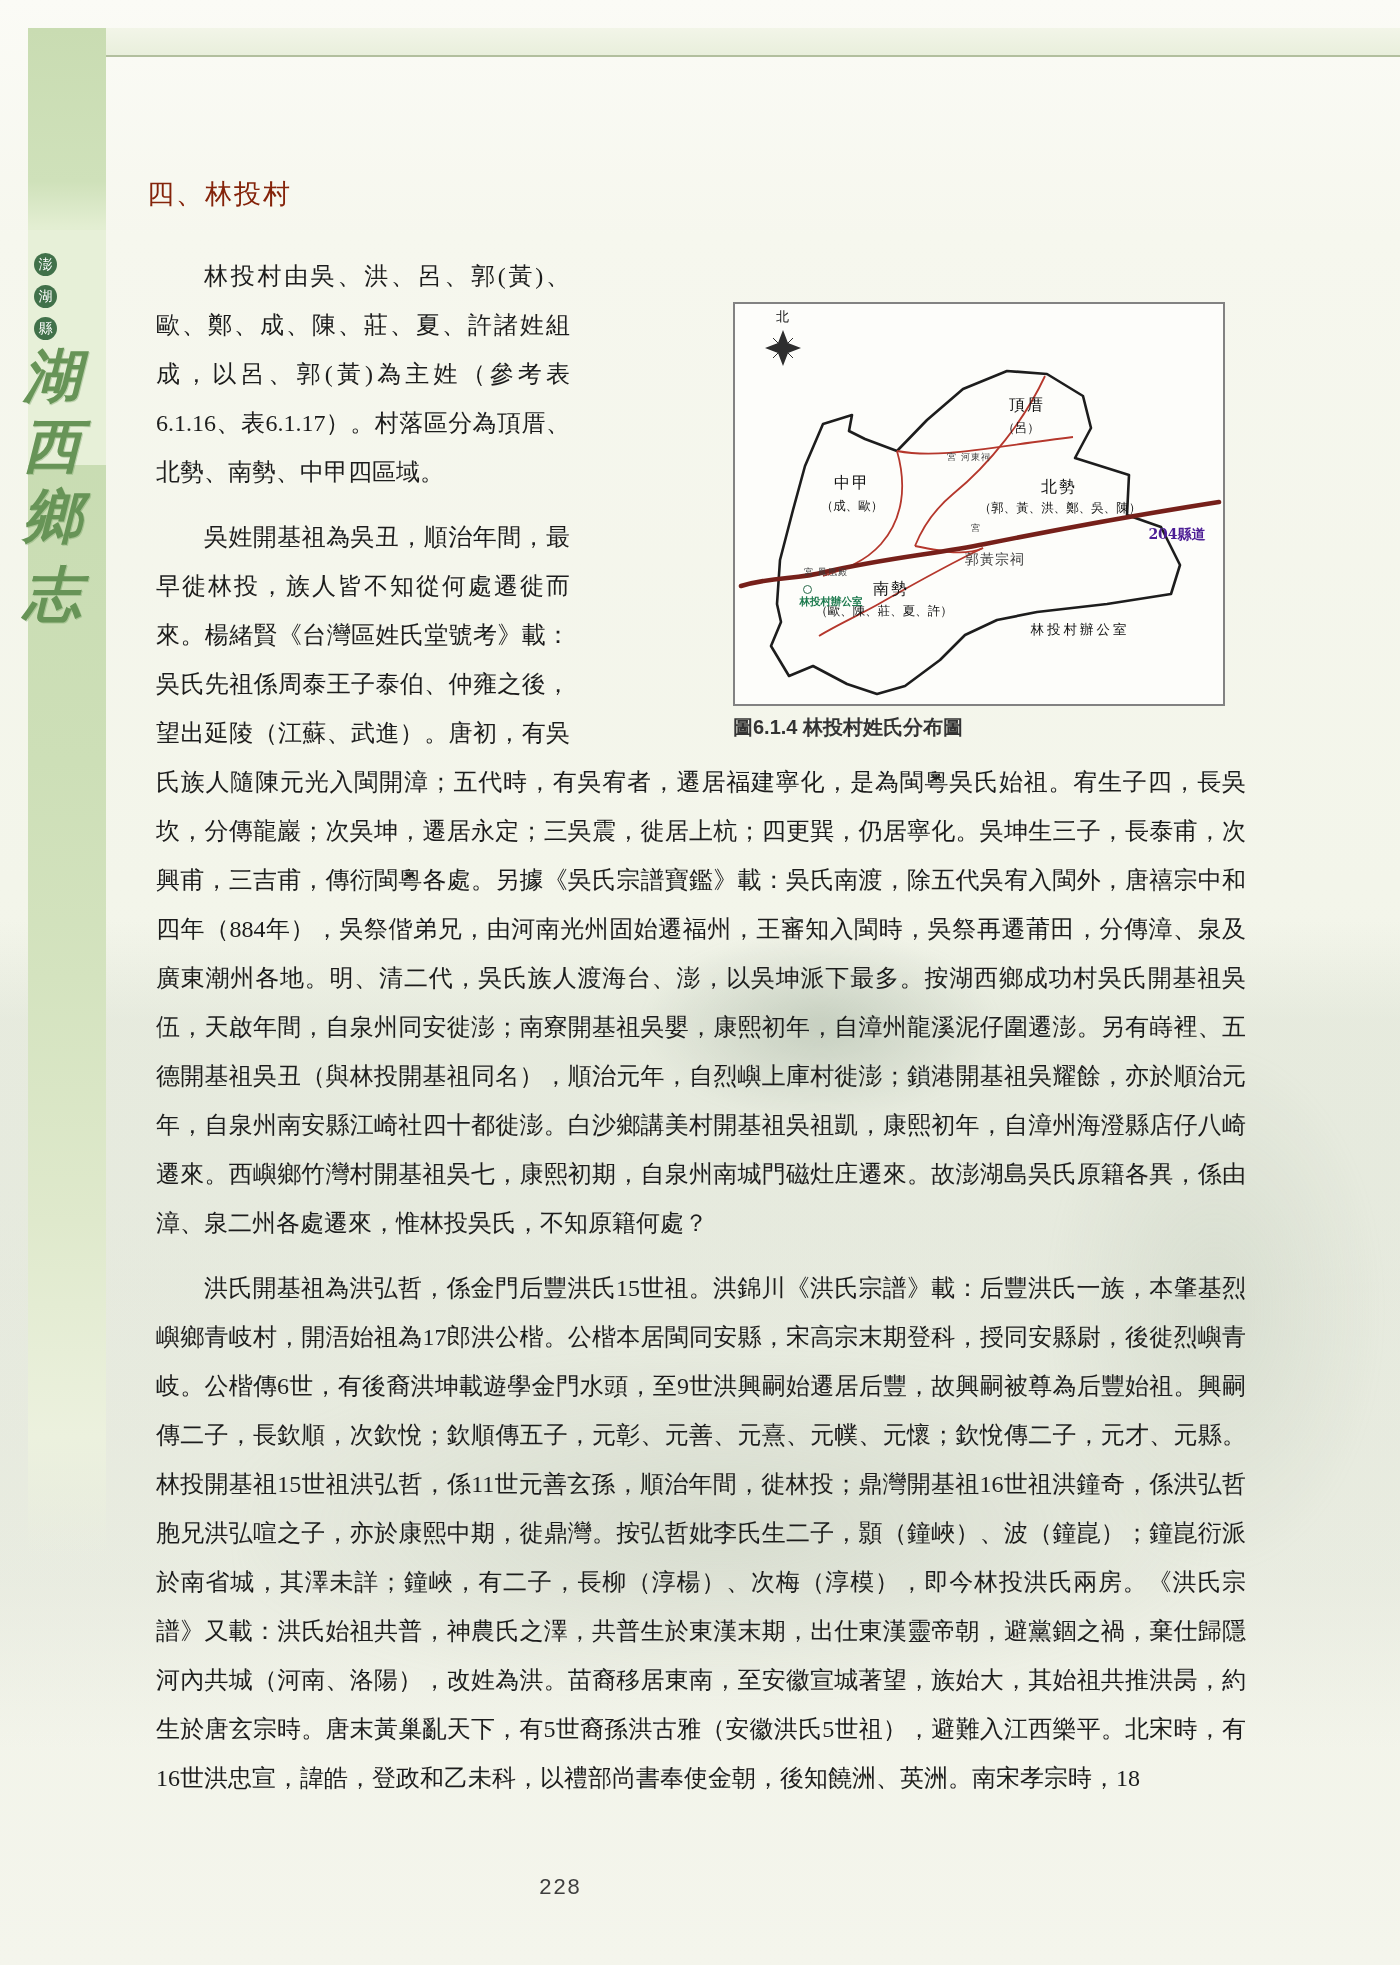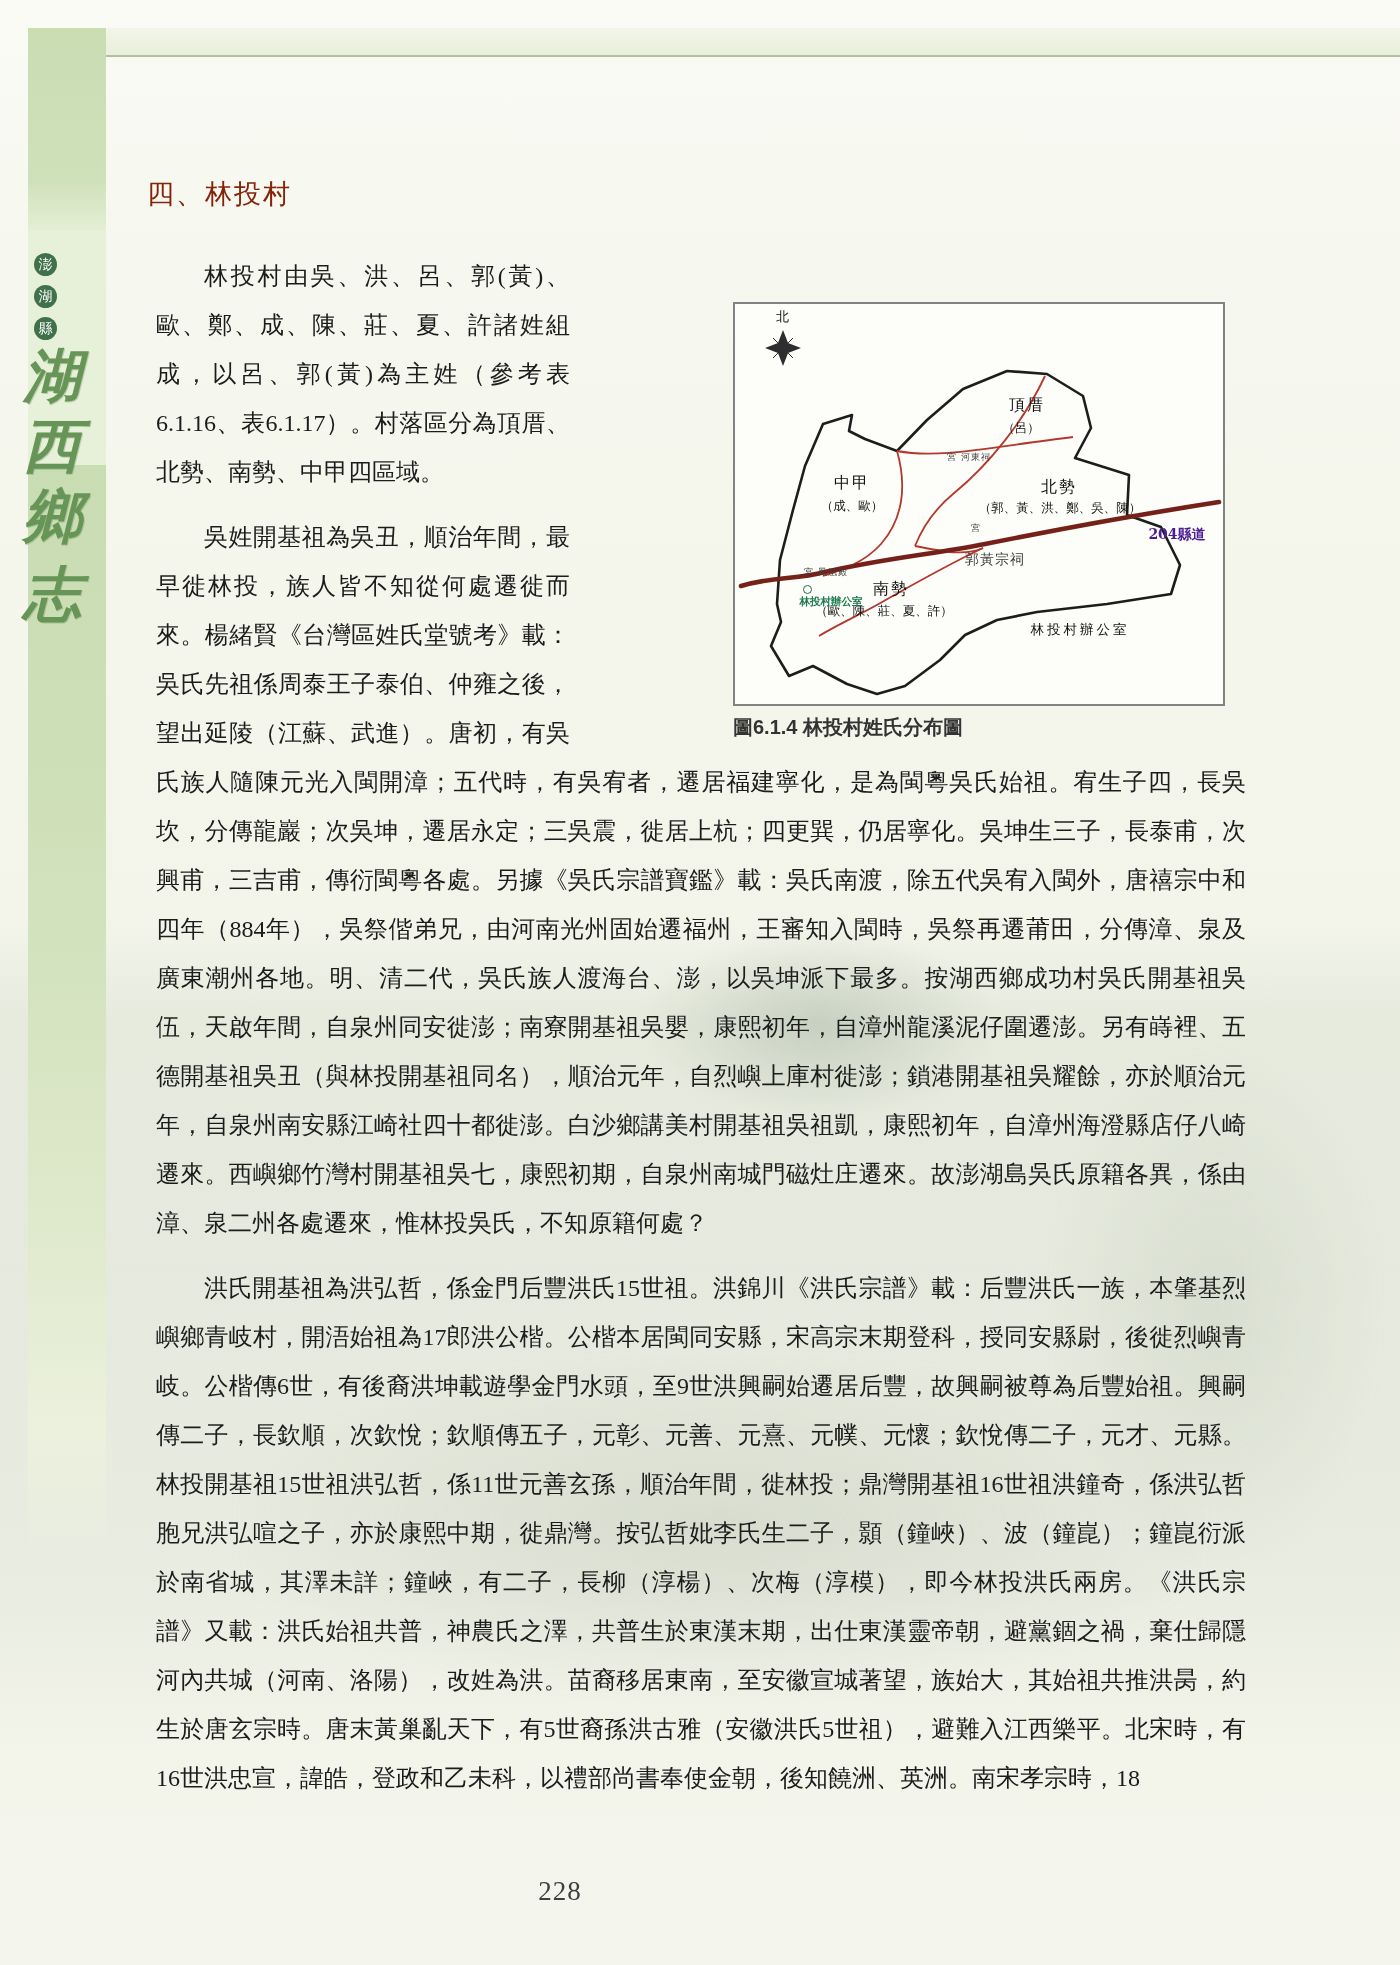--- a/index.html
+++ b/index.html
@@ -50,21 +50,21 @@
   .tinylbl{font-size:9px;color:#3c3c3c;letter-spacing:1px;}
   .roadlbl{font-size:14px;font-weight:bold;color:#4c1d95;font-family:"DejaVu Serif",serif;}
   .officelbl{font-size:10.5px;color:#1d7a4e;font-weight:bold;}
   .office-dot{position:absolute;width:7px;height:7px;border:1.5px solid #2a6b4a;border-radius:50%;background:#fff;}
   .scenic{font-size:13.5px;letter-spacing:3px;}
   .compass-lbl{font-size:13px;transform:none;}
   .fig-caption{margin-left:163px;margin-top:9px;font-family:Liberation Sans, sans-serif;
     font-weight:bold;font-size:20px;color:#333;text-indent:0;line-height:1.2;}
   
   .pagenum{position:absolute;left:505px;top:1876px;width:110px;text-align:center;
-    font-size:27px;color:#3f3f3f;letter-spacing:1px;}
+    font-size:22px;color:#3f3f3f;letter-spacing:1px;font-family:Liberation Mono, monospace;}
 </style>
 </head>
 <body>
 
 <div class="page">
 
   <div class="top-band"></div>
 
   <div class="wm wm1"></div>
   <div class="wm wm2"></div>

